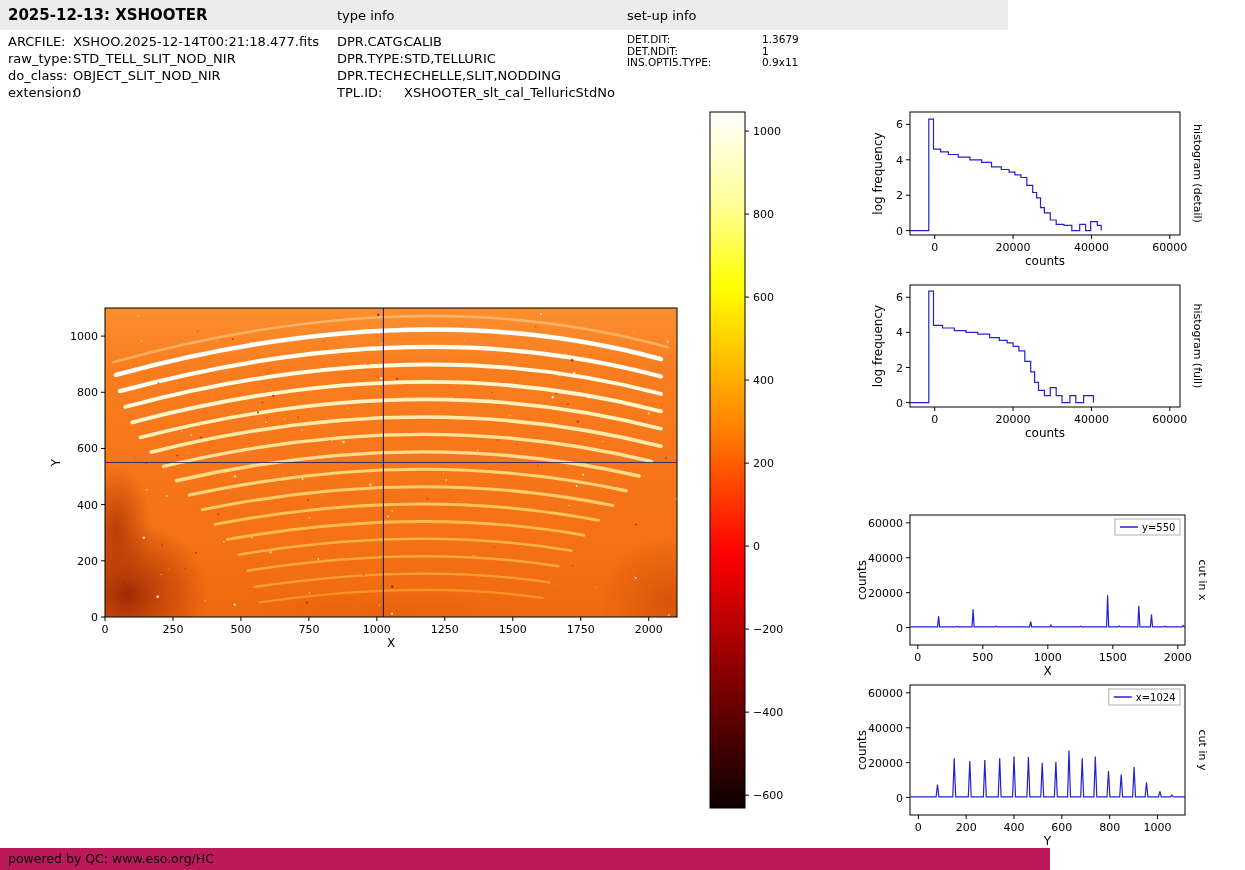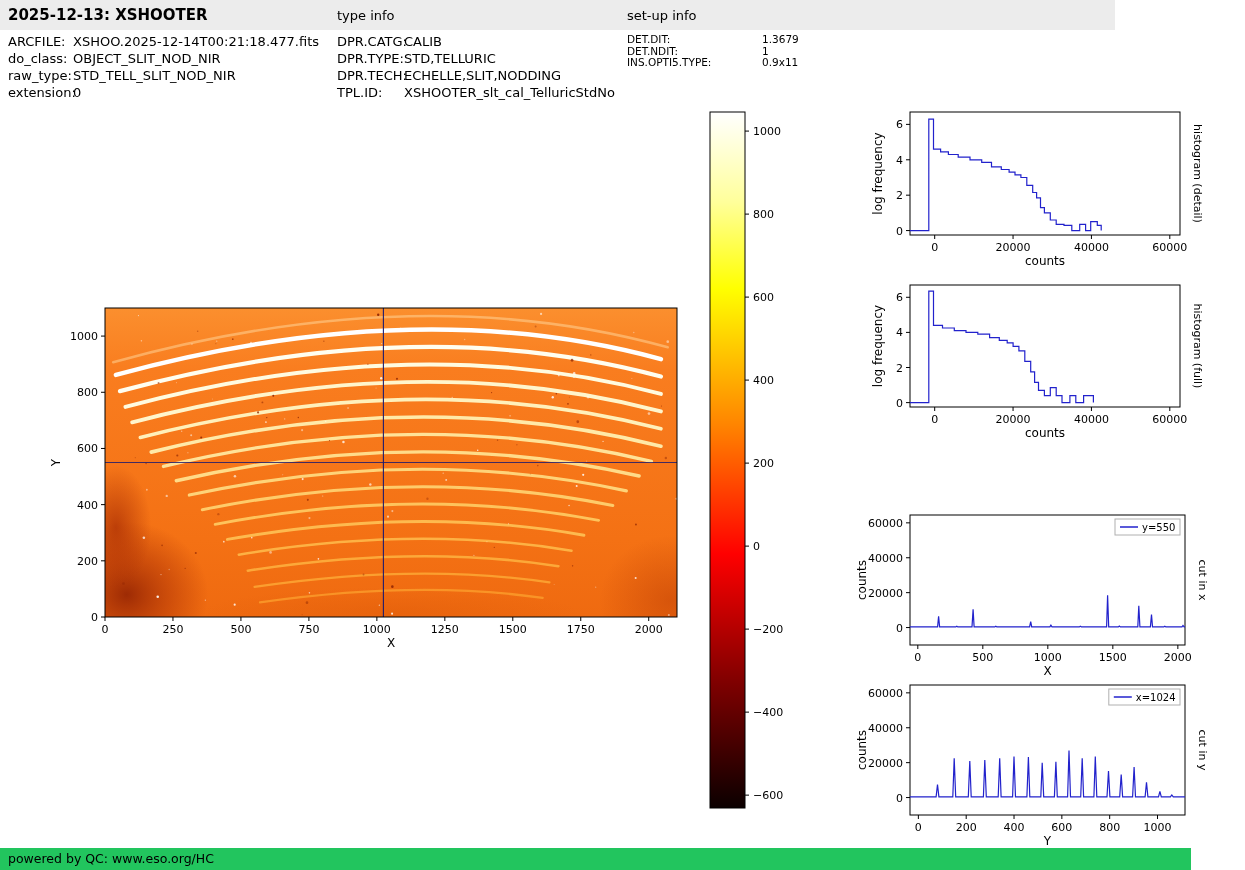--- a/index.html
+++ b/index.html
@@ -1,52 +1,52 @@
 <!DOCTYPE html>
 <html><head>
 <meta charset="utf-8">
 <style>
   *{margin:0;padding:0;box-sizing:border-box}
   html,body{width:1245px;height:870px}
   body{background:#fff;font-family:"DejaVu Sans",sans-serif;color:#000;position:relative;overflow:hidden}
-  .topbar{position:absolute;left:0;top:0;width:1115px;height:30px;background:#ececec}
+  .topbar{position:absolute;left:0;top:0;width:1008px;height:30px;background:#ececec}
   .title{position:absolute;left:8px;top:6px;font-size:15px;font-weight:bold;white-space:nowrap}
   .hlabel{position:absolute;top:8px;font-size:13px;white-space:nowrap}
   #type-heading{left:337px}
   #setup-heading{left:627px}
   .meta{position:absolute;white-space:nowrap;font-size:13px}
   .meta .mrow{height:17px;line-height:17px}
   .mlabel{display:inline-block;vertical-align:top}
   #file-info{left:8px;top:33px}
   #file-info .mlabel{width:65px}
   #type-info{left:337px;top:33px}
   #type-info .mlabel{width:67px}
   #setup-info{left:627px;top:34px;font-size:10.5px}
   #setup-info .mrow{height:11.5px;line-height:11.5px}
   #setup-info .mlabel{width:135px}
   .chart{position:absolute}
   svg{overflow:visible}
   svg text{font-family:"DejaVu Sans",sans-serif;fill:#000}
-  .footbar{position:absolute;left:0;top:848px;width:1191px;height:22px;background:#22c55e;font-size:12.5px;line-height:22px;white-space:nowrap}
+  .footbar{position:absolute;left:0;top:848px;width:1050px;height:22px;background:#be185d;font-size:12.5px;line-height:22px;white-space:nowrap}
   .footbar .fl{position:absolute;left:8px}
   .footbar .fr{position:absolute;right:8px}
 </style>
 </head>
 <body>
 
 <div class="topbar">
   <span class="title">2025-12-13: XSHOOTER</span>
   <span class="hlabel" id="type-heading">type info</span>
   <span class="hlabel" id="setup-heading">set-up info</span>
 </div>
 
 <div class="meta" id="file-info">
   <div class="mrow"><span class="mlabel">ARCFILE:</span><span class="mval">XSHOO.2025-12-14T00:21:18.477.fits</span></div>
+  <div class="mrow"><span class="mlabel">raw_type:</span><span class="mval">STD_TELL_SLIT_NOD_NIR</span></div>
   <div class="mrow"><span class="mlabel">do_class:</span><span class="mval">OBJECT_SLIT_NOD_NIR</span></div>
-  <div class="mrow"><span class="mlabel">raw_type:</span><span class="mval">STD_TELL_SLIT_NOD_NIR</span></div>
   <div class="mrow"><span class="mlabel">extension:</span><span class="mval">0</span></div>
 </div>
 
 <div class="meta" id="type-info">
   <div class="mrow"><span class="mlabel">DPR.CATG:</span><span class="mval">CALIB</span></div>
   <div class="mrow"><span class="mlabel">DPR.TYPE:</span><span class="mval">STD,TELLURIC</span></div>
   <div class="mrow"><span class="mlabel">DPR.TECH:</span><span class="mval">ECHELLE,SLIT,NODDING</span></div>
   <div class="mrow"><span class="mlabel">TPL.ID:</span><span class="mval">XSHOOTER_slt_cal_TelluricStdNo</span></div>
 </div>
 

